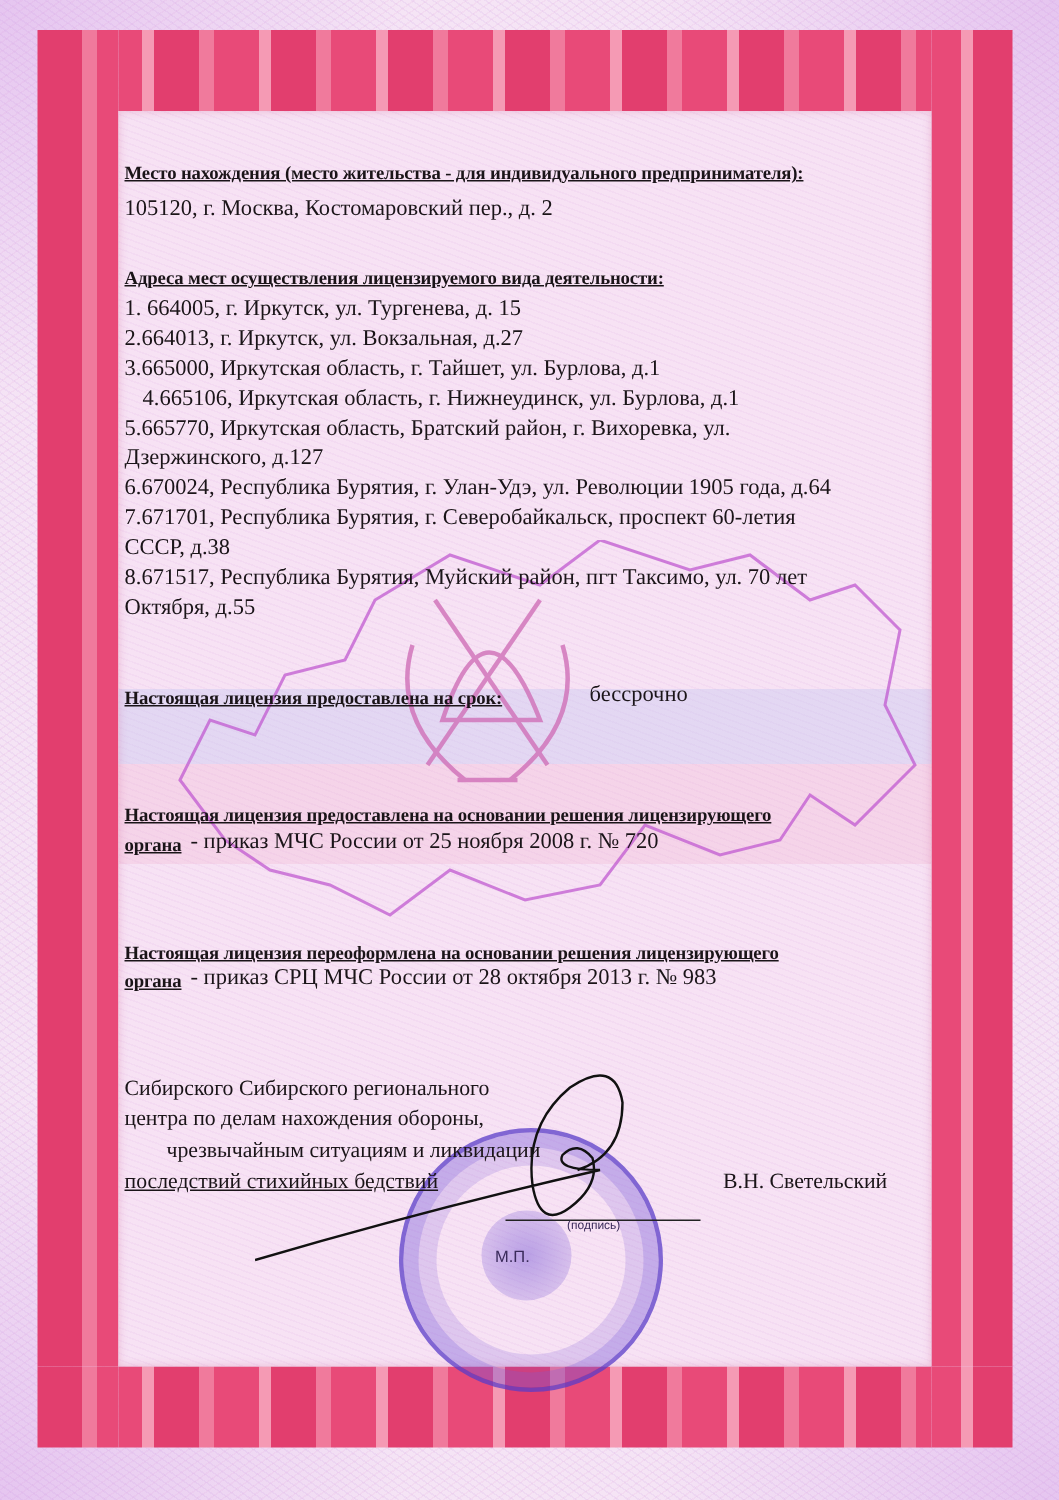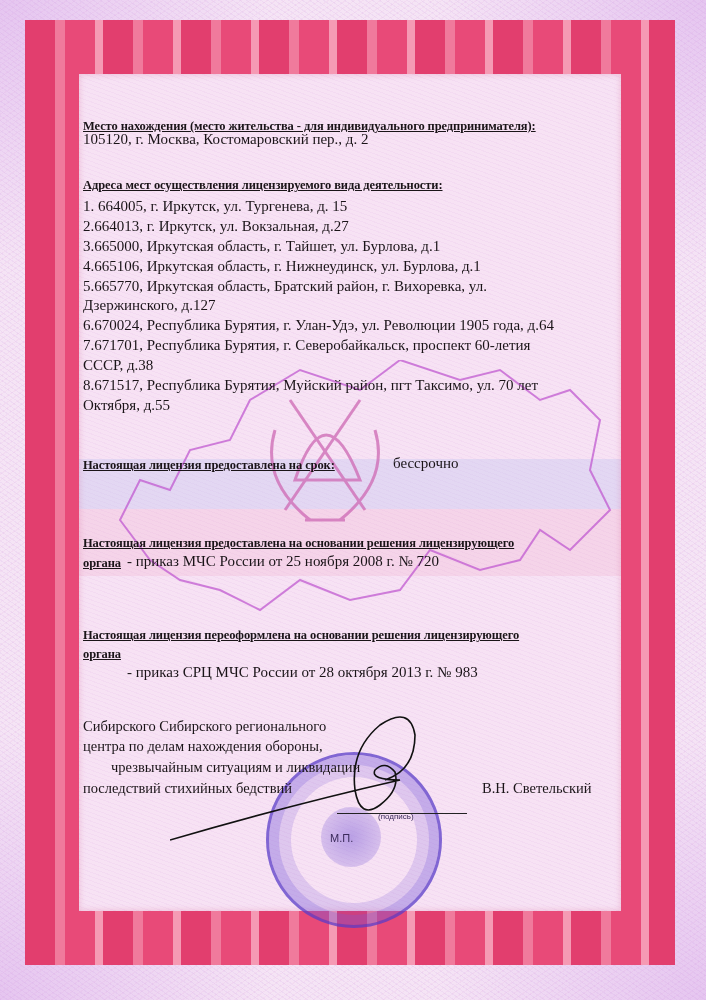--- a/index.html
+++ b/index.html
@@ -78,55 +78,55 @@
   <g fill="none" stroke="#d070b8" stroke-width="3" opacity="0.8">
     <path d="M25 60 Q10 110 60 150"></path>
     <path d="M125 60 Q140 110 90 150"></path>
     <path d="M45 110 Q75 20 110 110 Z"></path>
     <line x1="40" y1="30" x2="115" y2="140"></line>
     <line x1="110" y1="30" x2="35" y2="140"></line>
     <path d="M55 150 L95 150"></path>
   </g>
 </svg>
 
-<div class="heading" style="top:108px;margin-top:11px;">Место нахождения (место жительства - для индивидуального предпринимателя):</div>
+<div class="heading" style="top:108px;">Место нахождения (место жительства - для индивидуального предпринимателя):</div>
 <div class="line" style="top:131px;">105120, г. Москва, Костомаровский пер., д. 2</div>
 
 <div class="heading" style="top:178px;">Адреса мест осуществления лицензируемого вида деятельности:</div>
 <div class="line" style="top:198px;">1. 664005, г. Иркутск, ул. Тургенева, д. 15</div>
 <div class="line" style="top:218px;">2.664013, г. Иркутск, ул. Вокзальная, д.27</div>
 <div class="line" style="top:238px;">3.665000, Иркутская область, г. Тайшет, ул. Бурлова, д.1</div>
-<div class="line" style="top:258px;">4.665106, Иркутская область, г. Нижнеудинск, ул. Бурлова, д.1</div>
+<div class="line" style="top:258px;margin-left:12px;">4.665106, Иркутская область, г. Нижнеудинск, ул. Бурлова, д.1</div>
 <div class="line" style="top:278px;">5.665770, Иркутская область, Братский район, г. Вихоревка, ул.</div>
 <div class="line" style="top:297px;">Дзержинского, д.127</div>
 <div class="line" style="top:317px;">6.670024, Республика Бурятия, г. Улан-Удэ, ул. Революции 1905 года, д.64</div>
 <div class="line" style="top:337px;">7.671701, Республика Бурятия, г. Северобайкальск, проспект 60-летия</div>
 <div class="line" style="top:357px;">СССР, д.38</div>
 <div class="line" style="top:377px;">8.671517, Республика Бурятия, Муйский район, пгт Таксимо, ул. 70 лет</div>
 <div class="line" style="top:397px;">Октября, д.55</div>
 
 <div class="heading" style="top:458px;">Настоящая лицензия предоставлена на срок:</div>
 <div class="line" style="top:455px; left:393px;">бессрочно</div>
 
 <div class="heading" style="top:536px;">Настоящая лицензия предоставлена на основании решения лицензирующего</div>
 <div class="heading" style="top:556px;">органа</div>
 <div class="line" style="top:553px; left:127px;"> - приказ МЧС России от 25 ноября 2008 г. № 720</div>
 
 <div class="heading" style="top:628px;">Настоящая лицензия переоформлена на основании решения лицензирующего</div>
 <div class="heading" style="top:647px;">органа</div>
-<div class="line" style="top:664px; left:127px;font-family:Liberation Serif, serif;"> - приказ СРЦ МЧС России от 28 октября 2013 г. № 983</div>
+<div class="line" style="top:644px; left:127px;font-family:Liberation Serif, serif;"> - приказ СРЦ МЧС России от 28 октября 2013 г. № 983</div>
 
 <div class="stamp">
   <div class="stamp-center"></div>
 </div>
 
 <div class="sig-line" style="top:718px;">Сибирского Сибирского регионального</div>
 <div class="sig-line" style="top:738px;">центра по делам нахождения обороны,</div>
 <div class="sig-line" style="top:759px;margin-left:28px;">чрезвычайным ситуациям и ликвидации</div>
-<div class="sig-line" style="top:780px;">последствий стихийных бедствий</div>
+<div class="sig-line" style="top:780px;text-decoration:underline;">последствий стихийных бедствий</div>
 <div class="sig-line" style="top:780px; left:482px;">В.Н. Светельский</div>
 
 <div class="sign-rule"></div>
 <div class="podpis">(подпись)</div>
 <div class="mp">М.П.</div>
 
 <svg class="signature" viewBox="0 0 260 140">
   <path d="M0 130 Q120 95 230 70 Q200 70 205 60 Q215 50 225 62 Q230 80 210 95 Q190 110 185 80 Q180 40 210 15 Q240 -5 245 25 Q245 60 215 70" fill="none" stroke="#111" stroke-width="1.6"></path>
 </svg>
 

